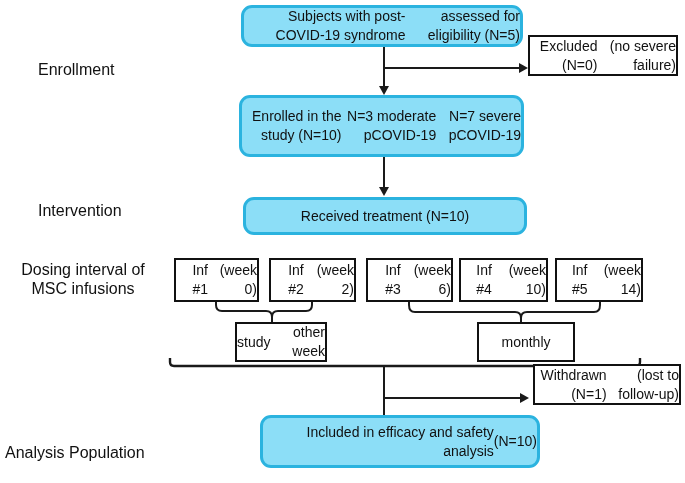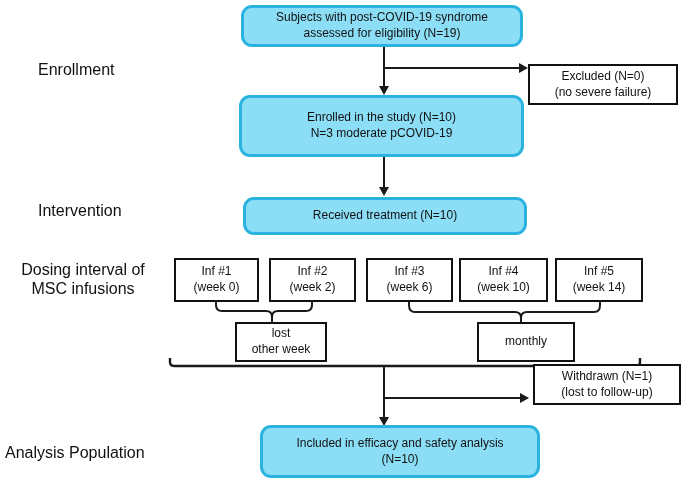--- a/index.html
+++ b/index.html
@@ -4,22 +4,22 @@
 <style>
   html,body{margin:0;padding:0;background:#ffffff;}
   .stage{
     position:relative;width:685px;height:483px;background:#ffffff;
     font-family:"Liberation Sans","DejaVu Sans",sans-serif;
     color:#111;overflow:hidden;
   }
   .lines{position:absolute;left:0;top:0;width:685px;height:483px;pointer-events:none;}
   .box{
     position:absolute;box-sizing:border-box;
-    display:flex;flex-direction:column;justify-content:center;align-items:center;
-    text-align:left;font-size:12px;line-height:1.33;background:#fff;
+    display:flex;justify-content:center;align-items:center;
+    text-align:right;font-size:14px;line-height:1.33;background:#fff;
   }
   .cyan{
     background:var(--hl-fill);
     border:3px solid var(--hl-border);
     border-radius:11px;
   }
   .white{
     border:2px solid #111;
   }
   .seclabel{
@@ -69,31 +69,32 @@
 
   <div class="seclabel" style="left:5px;top:444px;">Analysis Population</div>
 
   <div class="seclabel center" style="left:2px;top:261px;width:162px;">
     <div>Dosing interval of</div>
     <div>MSC infusions</div>
   </div>
 
   <div class="box cyan" style="left:241px;top:5px;width:282px;height:42px;">
     <div>Subjects with post-COVID-19 syndrome</div>
-    <div>assessed for eligibility (N=19)</div>
+    <div>assessed for eligibility (N=5)</div>
   </div>
 
-  <div class="box white" style="left:528px;top:64px;width:150px;height:41px;">
+  <div class="box white" style="left:528px;top:35px;width:150px;height:41px;">
     <div>Excluded (N=0)</div>
     <div>(no severe failure)</div>
   </div>
 
   <div class="box cyan" style="left:239px;top:95px;width:285px;height:62px;">
     <div>Enrolled in the study (N=10)</div>
     <div>N=3 moderate pCOVID-19</div>
+    <div>N=7 severe pCOVID-19</div>
   </div>
 
   <div class="box cyan" style="left:243px;top:197px;width:284px;height:38px;">
     <div>Received treatment (N=10)</div>
   </div>
 
   <div class="box white" style="left:174px;top:258px;width:85px;height:44px;">
     <div>Inf #1</div>
     <div>(week 0)</div>
   </div>
@@ -112,31 +113,31 @@
     <div>Inf #4</div>
     <div>(week 10)</div>
   </div>
 
   <div class="box white" style="left:555px;top:258px;width:88px;height:44px;">
     <div>Inf #5</div>
     <div>(week 14)</div>
   </div>
 
   <div class="box white" style="left:235px;top:322px;width:92px;height:40px;">
-    <div>lost</div>
+    <div>study</div>
     <div>other week</div>
   </div>
 
   <div class="box white" style="left:477px;top:322px;width:98px;height:40px;">
     <div>monthly</div>
   </div>
 
   <div class="box white" style="left:533px;top:364px;width:148px;height:41px;">
     <div>Withdrawn (N=1)</div>
     <div>(lost to follow-up)</div>
   </div>
 
-  <div class="box cyan" style="left:260px;top:425px;width:280px;height:53px;">
+  <div class="box cyan" style="left:260px;top:415px;width:280px;height:53px;">
     <div>Included in efficacy and safety analysis</div>
     <div>(N=10)</div>
   </div>
 
 </div>
 
 </body></html>

